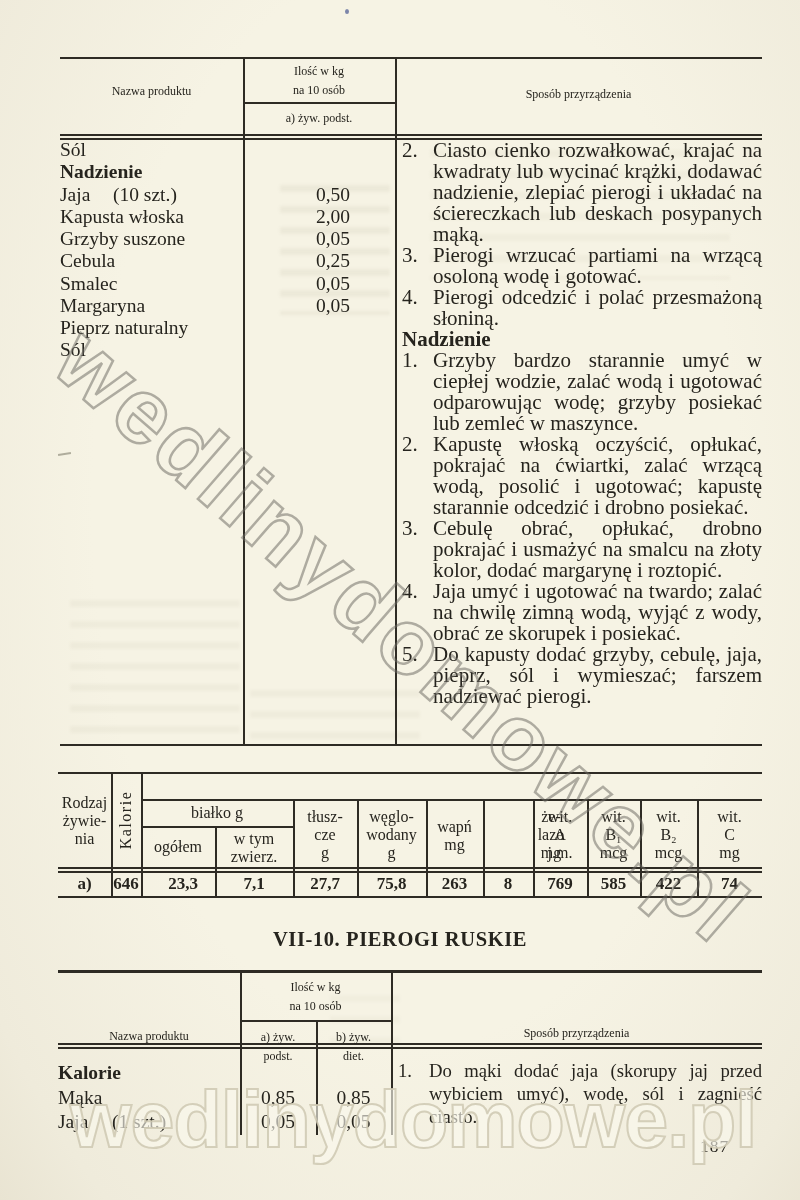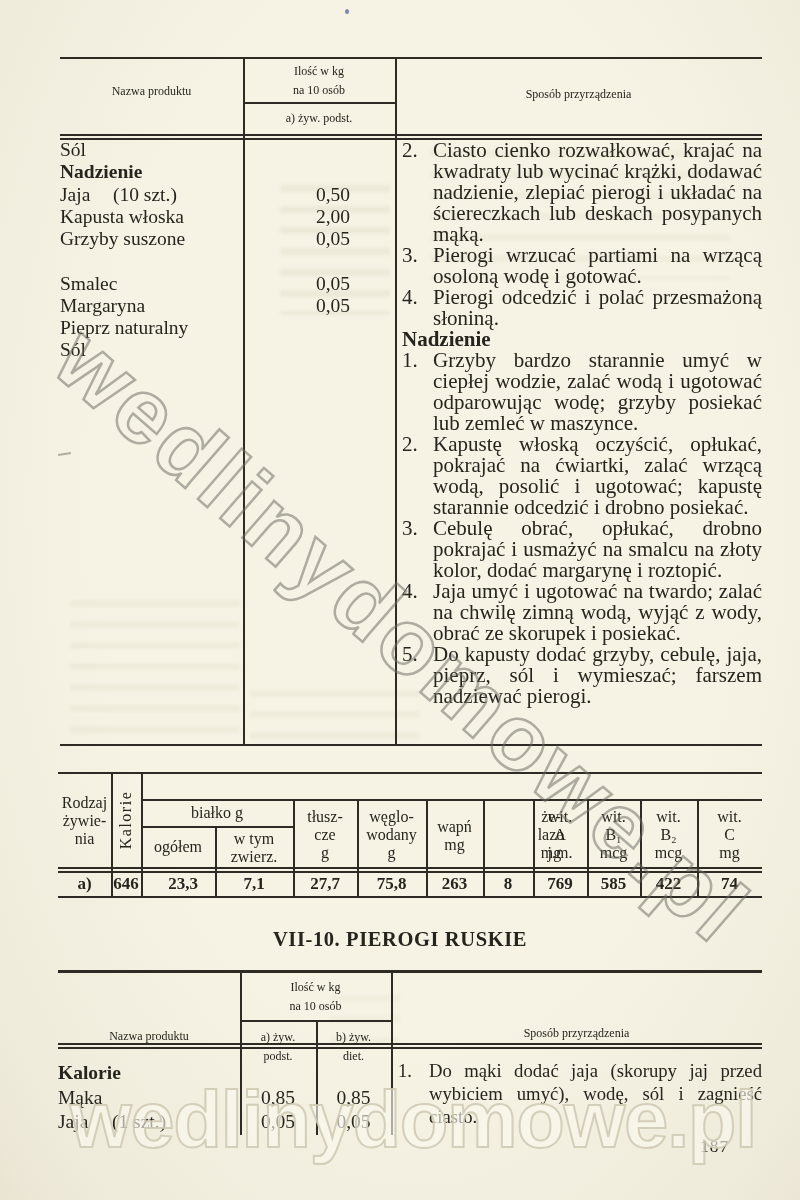--- a/index.html
+++ b/index.html
@@ -85,20 +85,24 @@
     <span class="iqty">0,50</span>
   </div>
   <div class="irow" style="top:206px;">
     <span class="iname">Kapusta włoska</span>
     <span class="iqty">2,00</span>
   </div>
   <div class="irow" style="top:228px;">
     <span class="iname">Grzyby suszone</span>
     <span class="iqty">0,05</span>
   </div>
+  <div class="irow" style="top:250px;">
+    <span class="iname">Cebula</span>
+    <span class="iqty">0,25</span>
+  </div>
   <div class="irow" style="top:273px;">
     <span class="iname">Smalec</span>
     <span class="iqty">0,05</span>
   </div>
   <div class="irow" style="top:295px;">
     <span class="iname">Margaryna</span>
     <span class="iqty">0,05</span>
   </div>
   <div class="irow" style="top:317px;">
     <span class="iname">Pieprz naturalny</span>

